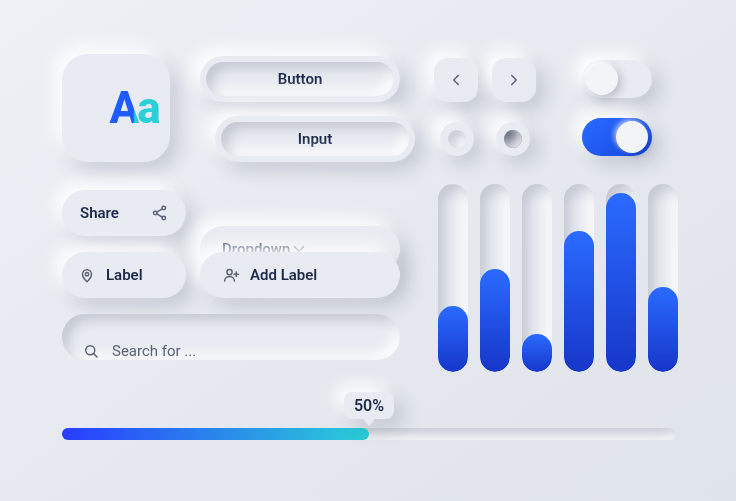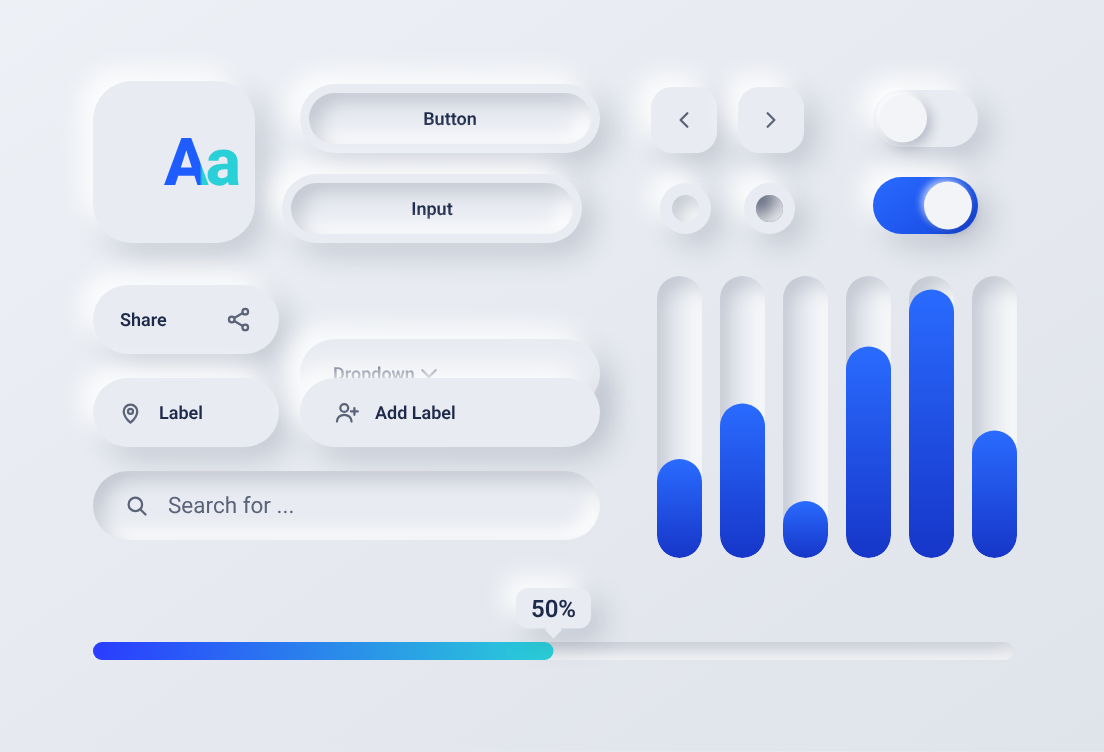--- a/index.html
+++ b/index.html
@@ -17,26 +17,26 @@
   html,body{margin:0;padding:0;background:var(--bg);}
   .stage{width:736px;height:501px;position:relative;background:linear-gradient(145deg,#edf0f5,#dfe3ea);}
 
   .neo{background:var(--surface);box-shadow:var(--shadow-out);}
   .neo-in{background:var(--surface);box-shadow:var(--shadow-in);}
 
   
   .typo-card{position:absolute;left:62px;top:54px;width:108px;height:108px;border-radius:26px;display:flex;align-items:center;justify-content:center;padding-left:36px;}
   .typo-a{font-size:44px;font-weight:800;letter-spacing:-2px;background:linear-gradient(90deg,#1e5cff 0%,#1e5cff 48%,#2ad0d8 52%,#2ad0d8 100%);-webkit-background-clip:text;background-clip:text;color:transparent;}
 
-  .btn{position:absolute;height:46px;border-radius:23px;display:flex;align-items:center;justify-content:center;font-size:12px;font-weight:600;color:var(--txt);}
+  .btn{position:absolute;height:46px;border-radius:23px;display:flex;align-items:center;justify-content:center;font-size:15px;font-weight:600;color:var(--txt);}
   .btn.outline{box-shadow:var(--shadow-out);background:var(--surface);}
   .btn.outline::after{content:"";position:absolute;inset:6px;border-radius:18px;box-shadow:var(--shadow-in);pointer-events:none;}
 
   .button-el{left:200px;top:56px;width:200px;}
-  .input-el{left:188px;top:116px;width:200px;}
+  .input-el{left:215px;top:116px;width:200px;}
 
   .nav-btn{position:absolute;width:44px;height:44px;border-radius:14px;display:flex;align-items:center;justify-content:center;color:var(--muted);}
   .nav-prev{left:434px;top:58px;}
   .nav-next{left:492px;top:58px;}
 
   .toggle{position:absolute;width:70px;height:38px;border-radius:20px;}
   .toggle-off{left:582px;top:60px;background:var(--surface);box-shadow:var(--shadow-out);}
   .toggle-off .knob{position:absolute;left:4px;top:3px;width:32px;height:32px;border-radius:50%;background:#f2f4f8;box-shadow:-3px -3px 6px rgba(255,255,255,.9),3px 3px 8px rgba(30,40,70,.25);}
   .toggle-on{left:582px;top:118px;background:linear-gradient(145deg,#2a6bff,#1648e0);box-shadow:var(--shadow-out);}
   .toggle-on .knob{position:absolute;right:4px;top:3px;width:32px;height:32px;border-radius:50%;background:#f2f4f8;box-shadow:-2px -2px 5px rgba(255,255,255,.6),2px 2px 6px rgba(0,0,60,.25);}
@@ -47,21 +47,21 @@
   .radio-a{left:440px;top:122px;}
   .radio-b{left:496px;top:122px;}
 
   
   .share-btn{left:62px;top:190px;width:124px;padding:0 18px;justify-content:space-between;gap:32px;}
   .dropdown-btn{left:200px;top:190px;width:200px;padding:0 22px;justify-content:flex-start;margin-top:36px;}
 
   .label-btn{left:62px;top:252px;width:124px;padding:0 16px;justify-content:flex-start;gap:10px;}
   .adduser-btn{left:200px;top:252px;width:200px;padding:0 22px;justify-content:flex-start;gap:10px;}
 
-  .search-bar{position:absolute;left:62px;top:314px;width:338px;height:46px;border-radius:23px;display:flex;align-items:center;padding:0 20px;gap:12px;color:var(--muted);font-size:15px;}
+  .search-bar{position:absolute;left:62px;top:314px;width:338px;height:46px;border-radius:23px;display:flex;align-items:flex-end;padding:0 20px;gap:12px;color:var(--muted);font-size:15px;}
 
   .icon{width:18px;height:18px;display:inline-flex;align-items:center;justify-content:center;color:var(--muted);}
   .icon svg{width:100%;height:100%;stroke:currentColor;fill:none;stroke-width:2;stroke-linecap:round;stroke-linejoin:round;}
 
   
   .chart{position:absolute;left:438px;top:184px;width:240px;height:188px;display:flex;align-items:flex-end;justify-content:space-between;}
   .chart .track{width:30px;height:100%;border-radius:16px;box-shadow:var(--shadow-in);background:var(--surface);position:relative;overflow:hidden;}
   .chart .fill{position:absolute;left:0;right:0;bottom:0;border-radius:16px;background:linear-gradient(180deg,#2a6bff 0%,#1636c8 100%);}
 
   

